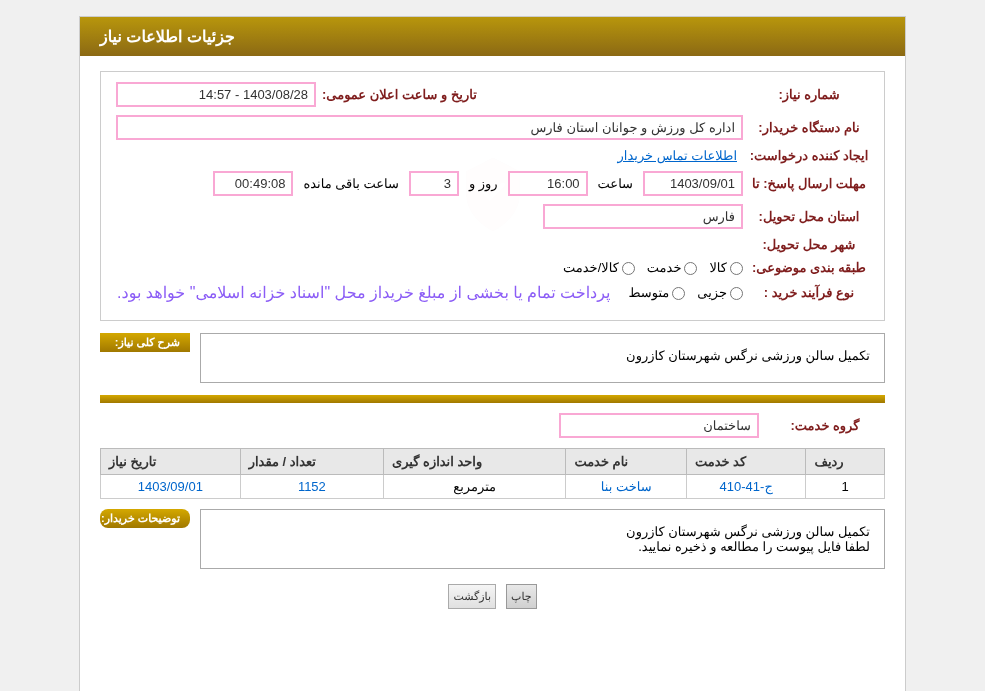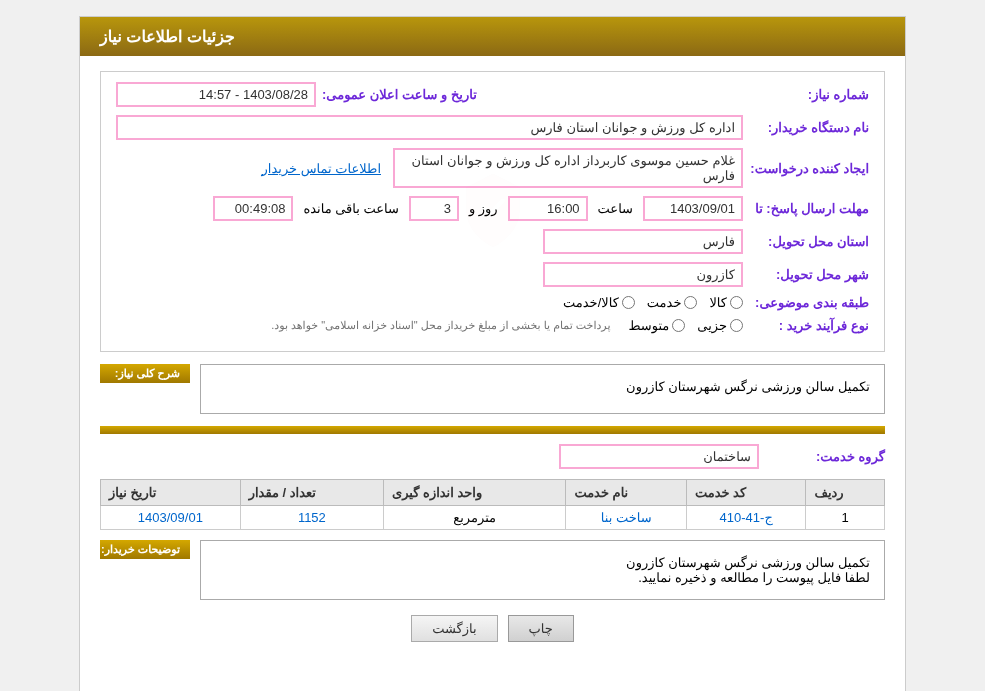--- a/index.html
+++ b/index.html
@@ -43,25 +43,25 @@
       margin-bottom: 10px;
       text-align: right;
     }
     .row {
       display: flex;
       align-items: center;
       margin-bottom: 8px;
       gap: 6px;
     }
     .label {
-      color: #6d28d9;
+      color: #7f1d1d;
       font-weight: bold;
       white-space: nowrap;
       min-width: 120px;
-      text-align: right;
+      text-align: center;
     }
     .value-box {
       border: 2px solid #f9a8d4;
       background: #fff;
       padding: 3px 6px;
       min-height: 22px;
       direction: rtl;
     }
     .value-text {
       color: #333;
@@ -81,21 +81,21 @@
       gap: 6px;
       margin-bottom: 8px;
     }
     .radio-group {
       display: flex;
       align-items: center;
       gap: 12px;
     }
     .radio-item {
       display: flex;
-      align-items: center;
+      align-items: flex-end;
       gap: 3px;
     }
     .process-note {
       color: #333;
       font-size: 12px;
       margin-right: 8px;
     }
     
     .data-table {
       width: 100%;
@@ -125,24 +125,24 @@
       resize: vertical;
       background: #fff;
     }
     .btn-row {
       display: flex;
       justify-content: center;
       gap: 10px;
       margin-top: 15px;
     }
     .btn {
-      padding: 5px 20px;
+      padding: 5px 4px;
       border: 1px solid #999;
       cursor: pointer;
-      font-size: 13px;
+      font-size: 11px;
       font-family: Tahoma, Arial, sans-serif;
     }
     .btn-print {
       background: linear-gradient(to bottom, #e8e8e8, #d0d0d0);
       color: #333;
     }
     .btn-back {
       background: linear-gradient(to bottom, #f5f5f5, #e0e0e0);
       color: #333;
       border: 1px solid #aaa;
@@ -181,21 +181,20 @@
         <span class="value-box w200 value-text">1403/08/28 - 14:57</span>
       </div>
 
       <div class="row">
         <span class="label">نام دستگاه خریدار:</span>
         <span class="value-box flex1 value-text" style="width:500px">اداره کل ورزش و جوانان استان فارس</span>
       </div>
 
       <div class="row">
         <span class="label">ایجاد کننده درخواست:</span>
-        <span class="value-box value-text" style="width:350px">غلام حسین موسوی کاربرداز اداره کل ورزش و جوانان استان فارس</span>
         <span class="link-text" style="margin-right:6px;text-decoration:underline;cursor:pointer;">اطلاعات تماس خریدار</span>
       </div>
 
       <div class="time-row">
         <span class="label">مهلت ارسال پاسخ: تا</span>
         <span class="value-box value-text w100">1403/09/01</span>
         <span style="margin:0 4px;">ساعت</span>
         <span class="value-box value-text w80">16:00</span>
         <span style="margin:0 4px;">روز و</span>
         <span class="value-box value-text w50">3</span>
@@ -203,21 +202,20 @@
         <span class="value-box value-text w80">00:49:08</span>
       </div>
 
       <div class="row">
         <span class="label">استان محل تحویل:</span>
         <span class="value-box value-text w200">فارس</span>
       </div>
 
       <div class="row">
         <span class="label">شهر محل تحویل:</span>
-        <span class="value-box value-text w200">کازرون</span>
       </div>
 
       <div class="row">
         <span class="label">طبقه بندی موضوعی:</span>
         <div class="radio-group">
           <div class="radio-item">
             <input type="radio" name="category" style="">
             <span>کالا</span>
           </div>
           <div class="radio-item">
@@ -236,21 +234,21 @@
         <div class="radio-group">
           <div class="radio-item">
             <input type="radio" name="process" style="">
             <span>جزیی</span>
           </div>
           <div class="radio-item">
             <input type="radio" name="process" style="">
             <span>متوسط</span>
           </div>
         </div>
-        <span class="process-note" style="margin-right:12px;color:#737373;font-size:11px;">پرداخت تمام یا بخشی از مبلغ خریداز محل "اسناد خزانه اسلامی" خواهد بود.</span>
+        <span class="process-note" style="margin-right:12px;color:#8b5cf6;font-size:16px;">پرداخت تمام یا بخشی از مبلغ خریداز محل "اسناد خزانه اسلامی" خواهد بود.</span>
       </div>
 
       <div style="position:absolute; left:50%; top:50%; transform:translate(-50%,-50%); opacity:0.08; pointer-events:none; z-index:0;">
         <svg class="shield-icon" width="100" height="120" viewBox="0 0 100 120">
           <path d="M50 5 L90 25 L90 60 C90 85 70 105 50 115 C30 105 10 85 10 60 L10 25 Z" fill="#cc0000" stroke="#cc0000"></path>
           <path d="M35 55 L45 65 L65 45" stroke="white" stroke-width="6" fill="none" stroke-linecap="round"></path>
         </svg>
       </div>
 
     </div>
@@ -286,21 +284,21 @@
       <td class="blue-text">ج-41-410</td>
       <td class="blue-text">ساخت بنا</td>
       <td>مترمربع</td>
       <td class="blue-text">1152</td>
       <td class="blue-text">1403/09/01</td>
     </tr>
         </tbody>
     </table>
 
     <div style="display: flex; align-items: flex-start; gap: 10px; margin-top: 8px; flex-direction: row-reverse;">
-      <div class="sub-section-header" style="white-space:nowrap; min-width:90px;">
+      <div class="sub-section-header" style="white-space:nowrap; min-width:90px;border-radius:8px;">
         <span>توضیحات خریدار:</span>
       </div>
       <div class="textarea-box" style="min-height:60px; text-align:right; direction:rtl; white-space:pre-line;">تکمیل سالن ورزشی نرگس شهرستان کازرون
 لطفا فایل پیوست را مطالعه و ذخیره نمایید.</div>
     </div>
 
     <div class="btn-row">
       <button class="btn btn-print">چاپ</button>
       <button class="btn btn-back">بازگشت</button>
     </div>

